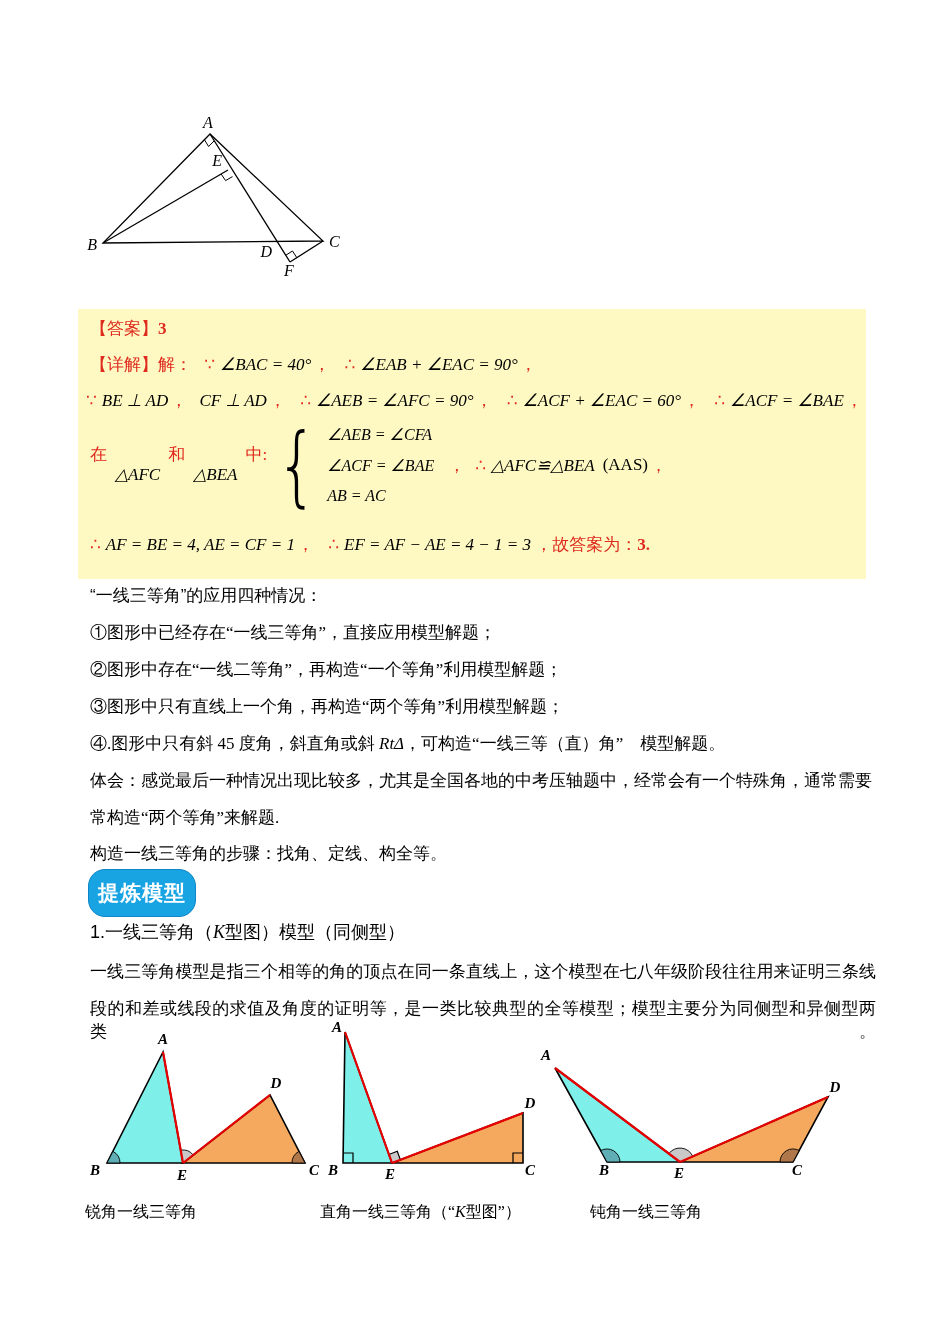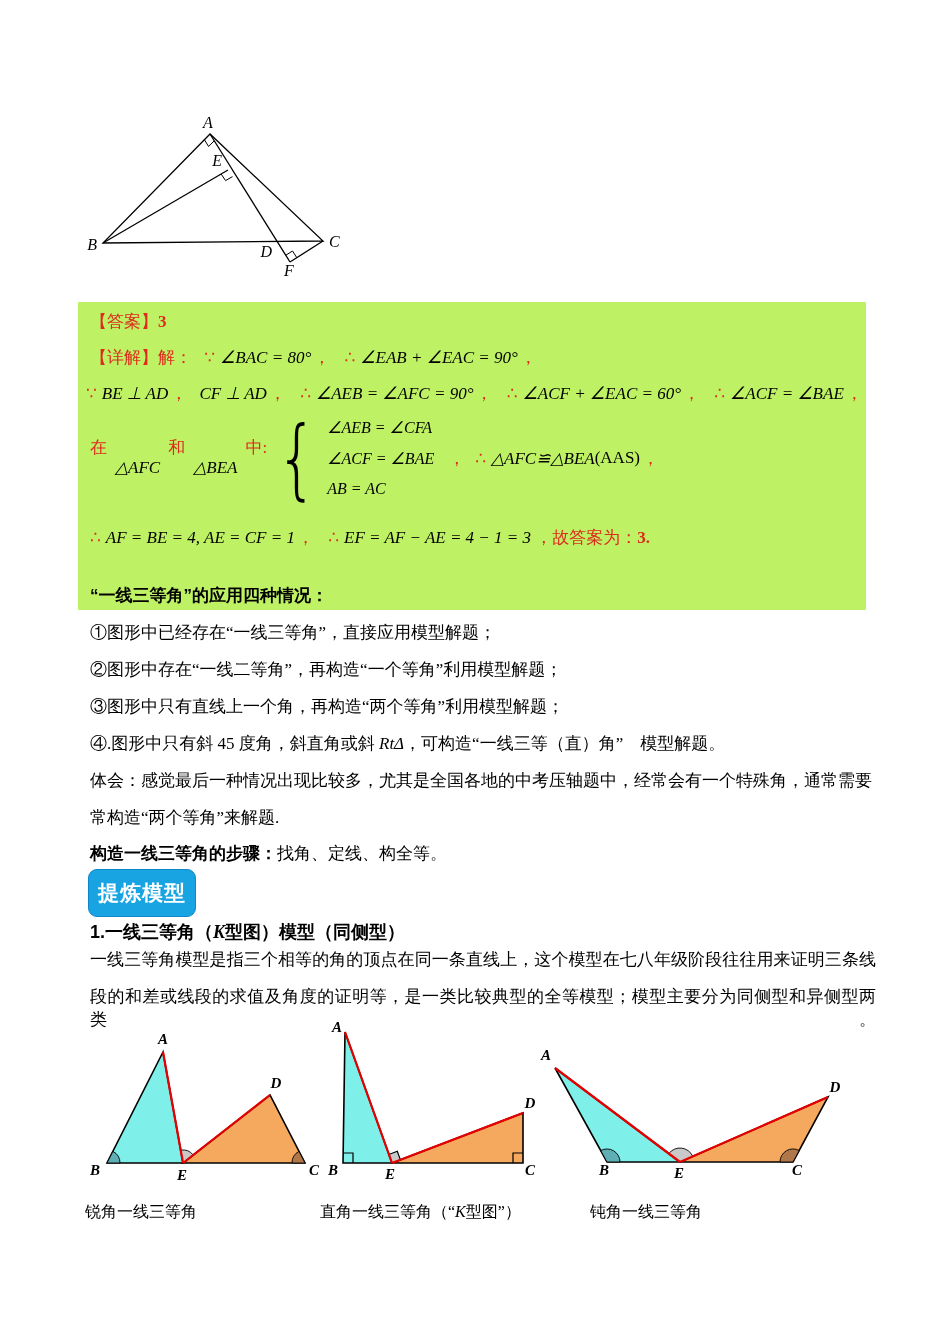--- a/index.html
+++ b/index.html
@@ -2,42 +2,42 @@
 <html><head>
 <meta charset="utf-8">
 <style>
   html,body{margin:0;padding:0;background:#fff;}
   #page{
     position:relative;width:950px;height:1344px;background:#ffffff;overflow:hidden;
     font-family:"Liberation Serif","DejaVu Serif",serif;font-size:17px;color:#000;
   }
   .abs{position:absolute;}
   
-  #answer-box{left:78px;top:302px;width:788px;height:308px;background:#bef264;}
+  #answer-box{left:78px;top:309px;width:788px;height:270px;background:#fef9c3;}
   .boxline{position:absolute;left:12px;white-space:nowrap;font-size:17px;}
   .red{color:#DF2A1E;}
   .math{font-family:"Liberation Serif",serif;font-style:italic;}
-  .rm{font-family:"Liberation Serif",serif;font-style:normal;}
+  .rm{font-family:"Liberation Serif",serif;font-style:normal;margin-left:8px;}
   .sym{color:#DF2A1E;font-style:normal;margin:0 5px 0 8px;}
   .sym-first{margin-left:0;}
   .cma{margin:0 2px;color:#DF2A1E;}
   .b{font-weight:bold;}
   
   #sys-row{position:absolute;left:12px;top:108px;display:flex;align-items:center;height:96px;}
   .cn-up{color:#DF2A1E;position:relative;top:-11px;font-style:normal;}
   .tri-dn{position:relative;top:9px;margin:0 8px;}
   .brace{font-family:"DejaVu Sans",sans-serif;font-size:88px;font-weight:200;line-height:90px;transform:scaleX(.75);margin:0 2px;}
   .eqs{display:flex;flex-direction:column;justify-content:center;gap:12px;font-size:16px;}
   
   .para{position:absolute;left:90px;width:786px;white-space:nowrap;font-size:17px;}
-  .hei{font-family:"Liberation Sans","DejaVu Sans",sans-serif;font-weight:bold;}
-  .just{white-space:normal;text-align:justify;text-align-last:justify;}
+  .hei{font-family:"Liberation Sans","DejaVu Sans",sans-serif;font-weight:normal;}
+  .just{white-space:normal;text-align:justify;text-align-last:justify;margin-top:12px;}
   
   #badge{left:88px;top:869px;width:106px;height:46px;background:#18A3E3;border:1px solid #0E86C8;
-    border-radius:9px;display:flex;align-items:center;justify-content:center;}
+    border-radius:17px;display:flex;align-items:center;justify-content:center;}
   #badge span{color:#fff;font-family:"Liberation Sans","DejaVu Sans",sans-serif;font-weight:bold;font-size:21px;letter-spacing:1px;}
   
   svg{position:absolute;overflow:visible;}
   .fig-label{font-family:"Liberation Serif",serif;font-style:italic;font-size:16px;fill:#000;}
   .fig-label-b{font-family:"Liberation Serif",serif;font-style:italic;font-weight:bold;font-size:15px;fill:#000;}
   .caption{position:absolute;top:1202px;text-align:left;font-size:16px;white-space:nowrap;}
 </style>
 </head>
 <body>
 
@@ -58,21 +58,21 @@
     <text class="fig-label" x="197" y="151" text-anchor="end">D</text>
     <text class="fig-label" x="214" y="170" text-anchor="middle">F</text>
   </svg>
 
   <div class="abs" id="answer-box">
     <div class="boxline" style="top:8px">
       <span class="red">【答案】</span><span class="red b">3</span>
     </div>
     <div class="boxline" style="top:44px">
       <span class="red">【详解】</span><span class="red">解：</span>
-      <span class="sym">∵</span><span class="math">∠BAC = 80°</span><span class="cma">，</span>
+      <span class="sym">∵</span><span class="math">∠BAC = 40°</span><span class="cma">，</span>
       <span class="sym">∴</span><span class="math">∠EAB + ∠EAC = 90°</span><span class="cma">，</span>
     </div>
     <div class="boxline" style="top:80px;left:8px">
       <span class="sym sym-first">∵</span><span class="math">BE ⊥ AD</span><span class="cma">，</span>
       <span class="math" style="margin-left:6px">CF ⊥ AD</span><span class="cma">，</span>
       <span class="sym">∴</span><span class="math">∠AEB = ∠AFC = 90°</span><span class="cma">，</span>
       <span class="sym">∴</span><span class="math">∠ACF + ∠EAC = 60°</span><span class="cma">，</span>
       <span class="sym">∴</span><span class="math">∠ACF = ∠BAE</span><span class="cma">，</span>
     </div>
     <div id="sys-row">

